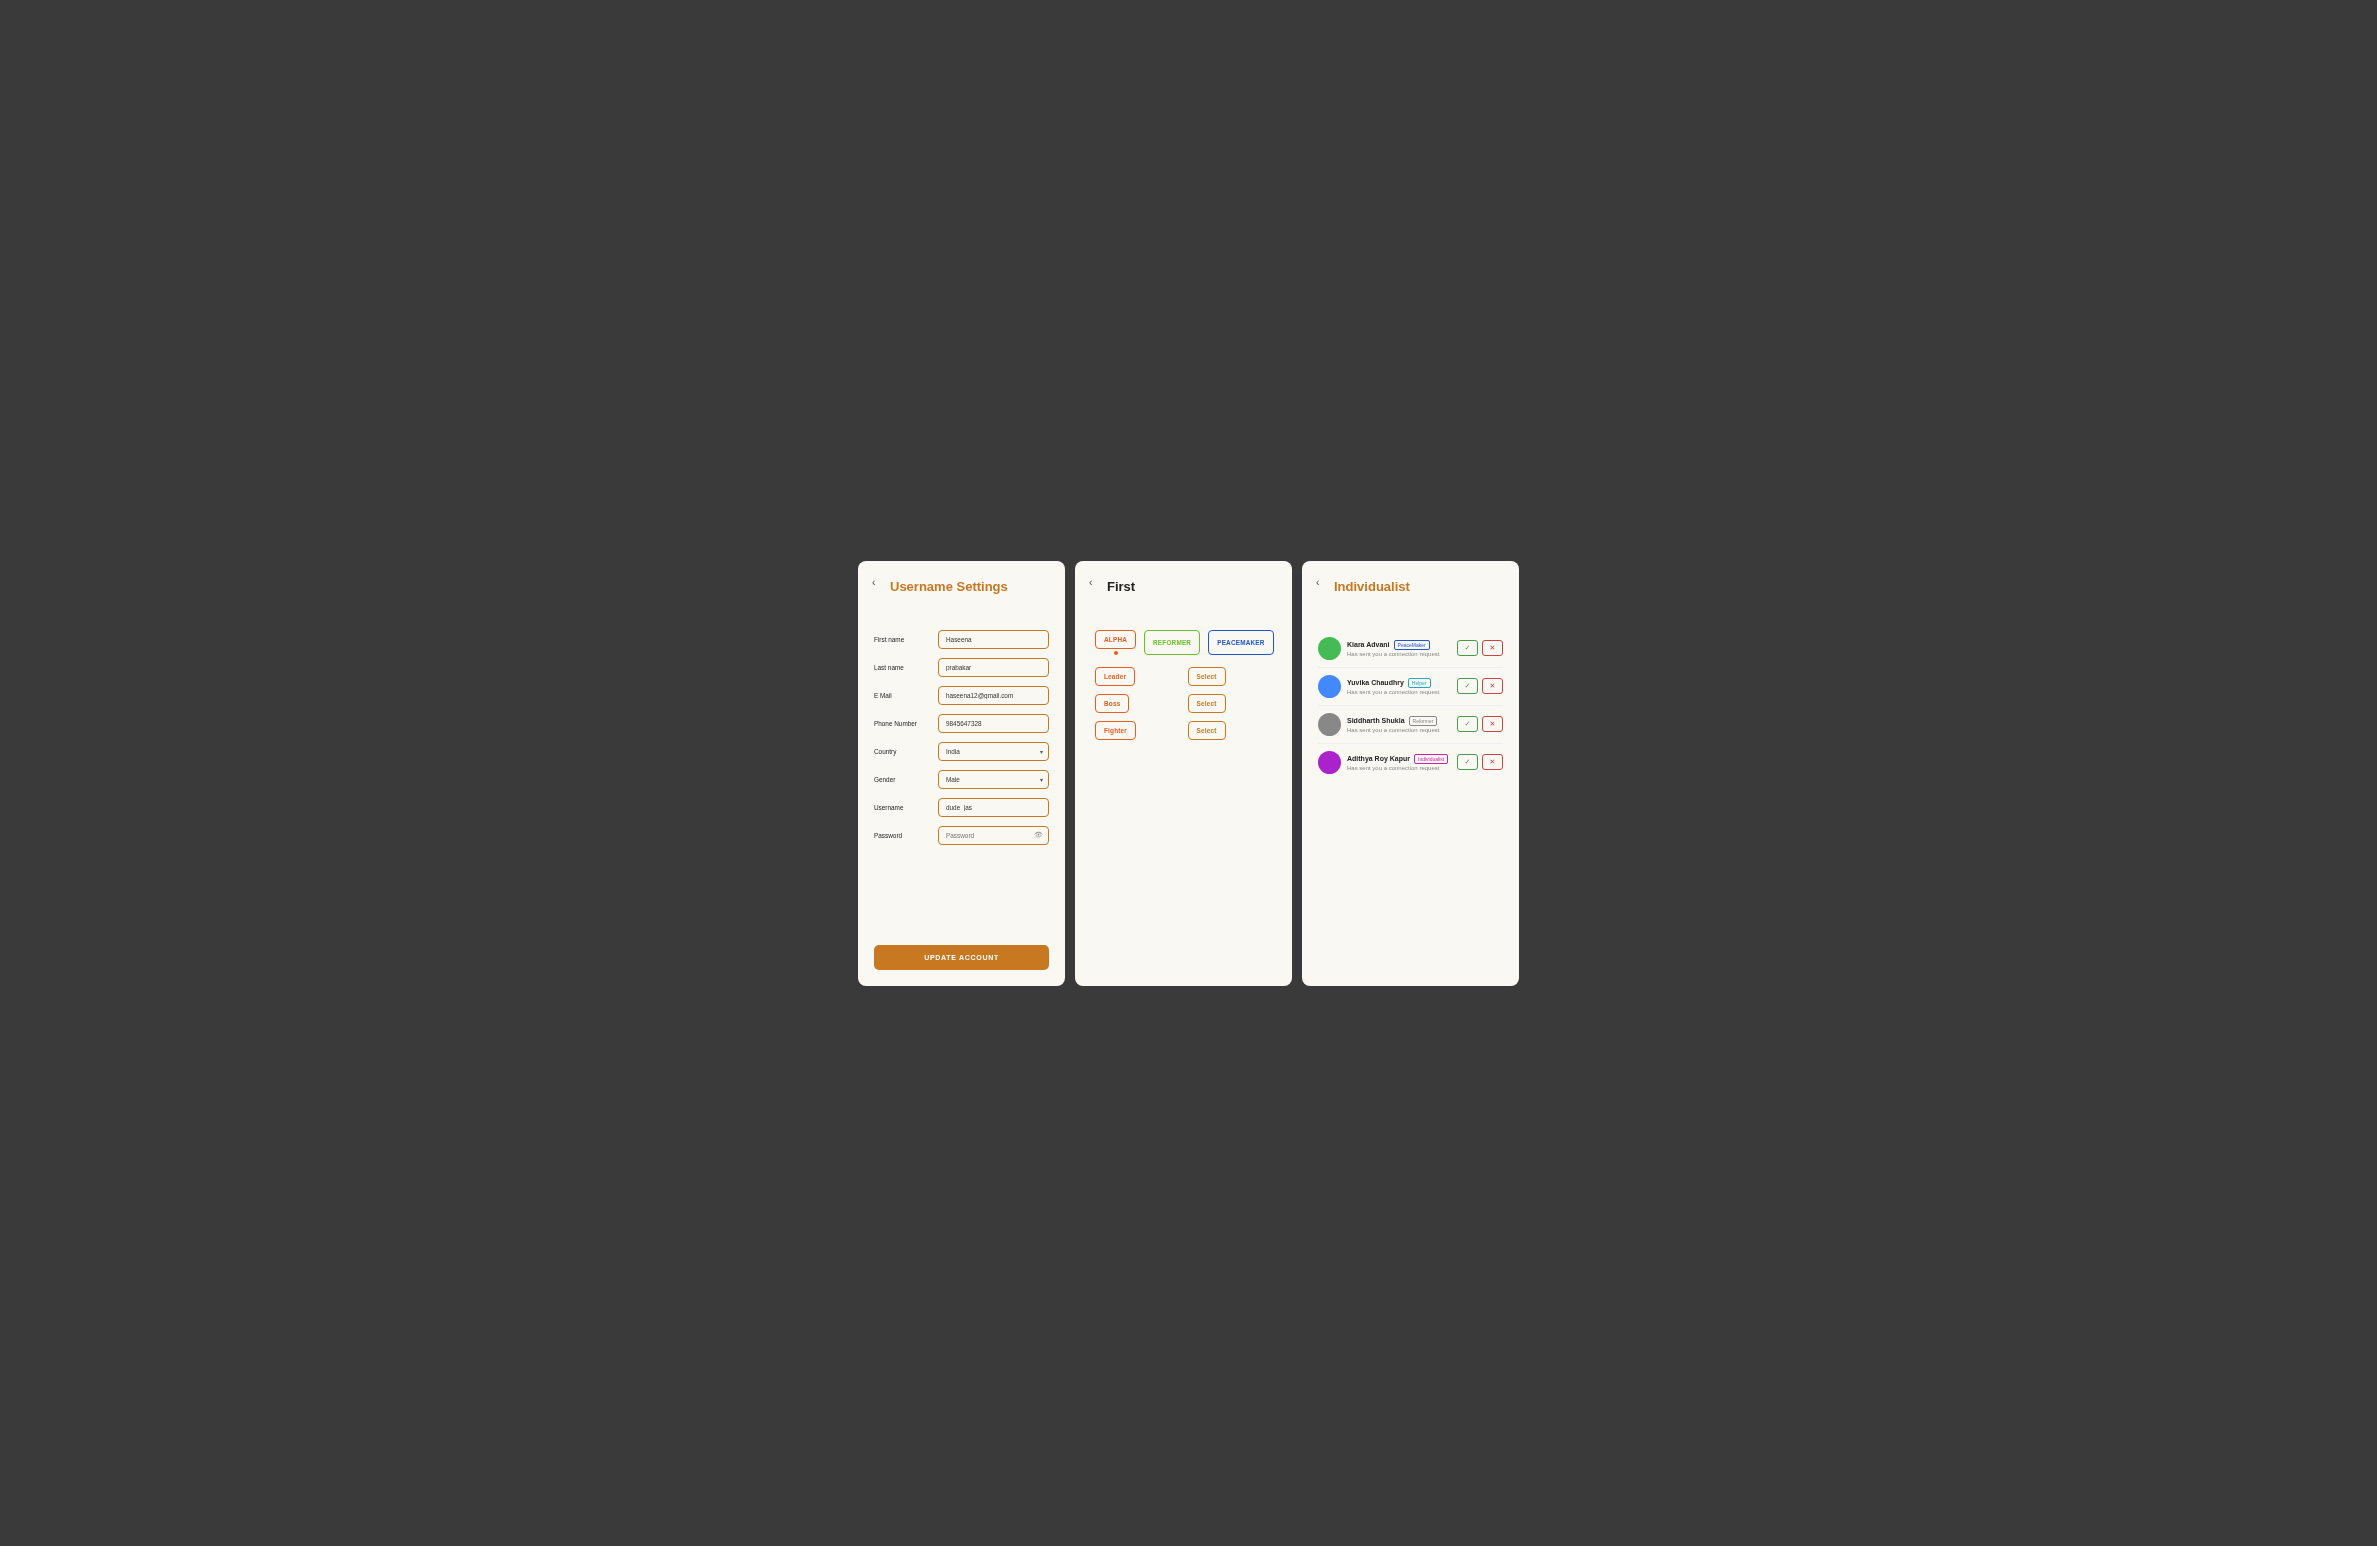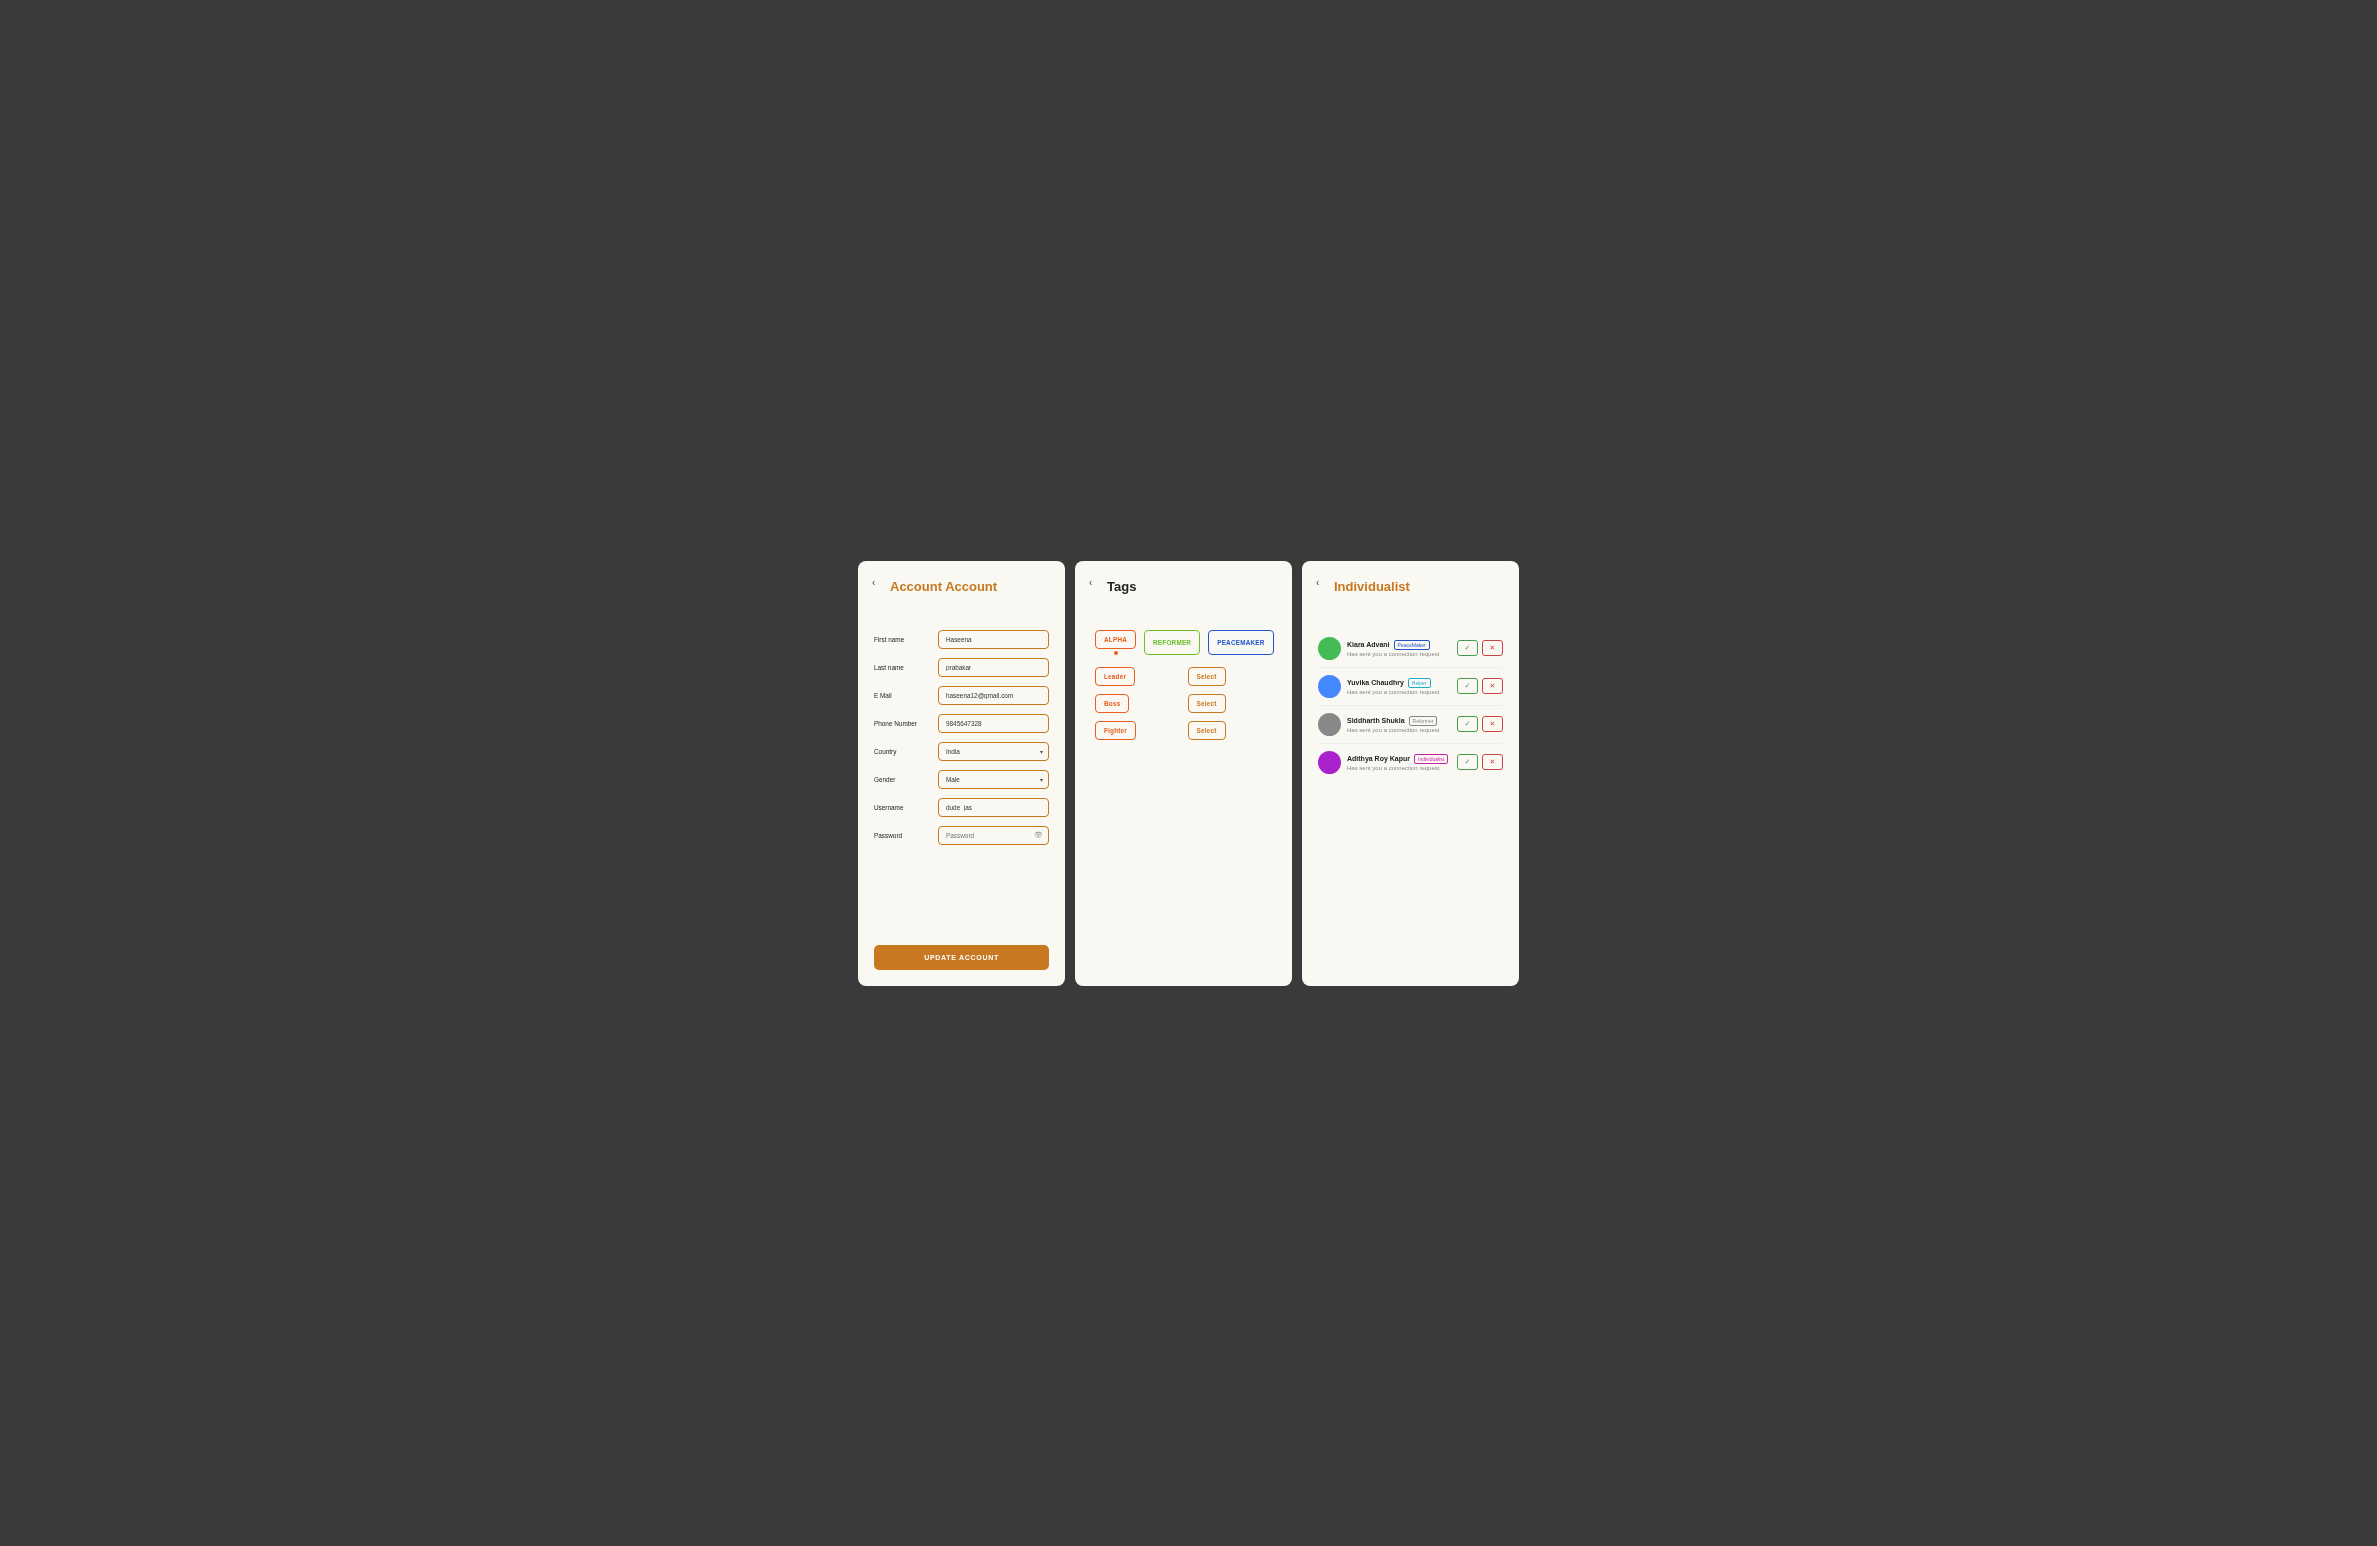--- a/index.html
+++ b/index.html
@@ -312,21 +312,21 @@
       flex-direction: column;
       align-items: center;
     }
   </style>
 </head>
 <body>
 
 <div class="panel">
   <div class="header-row">
     <button class="panel-back">‹</button>
-    <span class="panel-title">Account Account</span>
+    <span class="panel-title">Username Settings</span>
   </div>
 
   <div class="form-group">
     <label class="form-label">First name</label>
     <input class="form-input" type="text" value="Haseena" style="">
   </div>
 
   <div class="form-group">
     <label class="form-label">Last name</label>
     <input class="form-input" type="text" value="prabakar" style="">
@@ -379,21 +379,21 @@
       <span class="eye-icon">👁</span>
     </div>
   </div>
 
   <button class="update-btn">UPDATE ACCOUNT</button>
 </div>
 
 <div class="panel tags-panel">
   <div class="header-row">
     <button class="panel-back">‹</button>
-    <span class="panel-title-plain">Tags</span>
+    <span class="panel-title-plain">First</span>
   </div>
 
   <div class="tags-top-row">
     <div class="alpha-wrapper">
       <button class="tag-btn tag-alpha">ALPHA</button>
       <div class="tag-dot"></div>
     </div>
     <button class="tag-btn tag-reformer">REFORMER</button>
     <button class="tag-btn tag-peacemaker">PEACEMAKER</button>
   </div>

